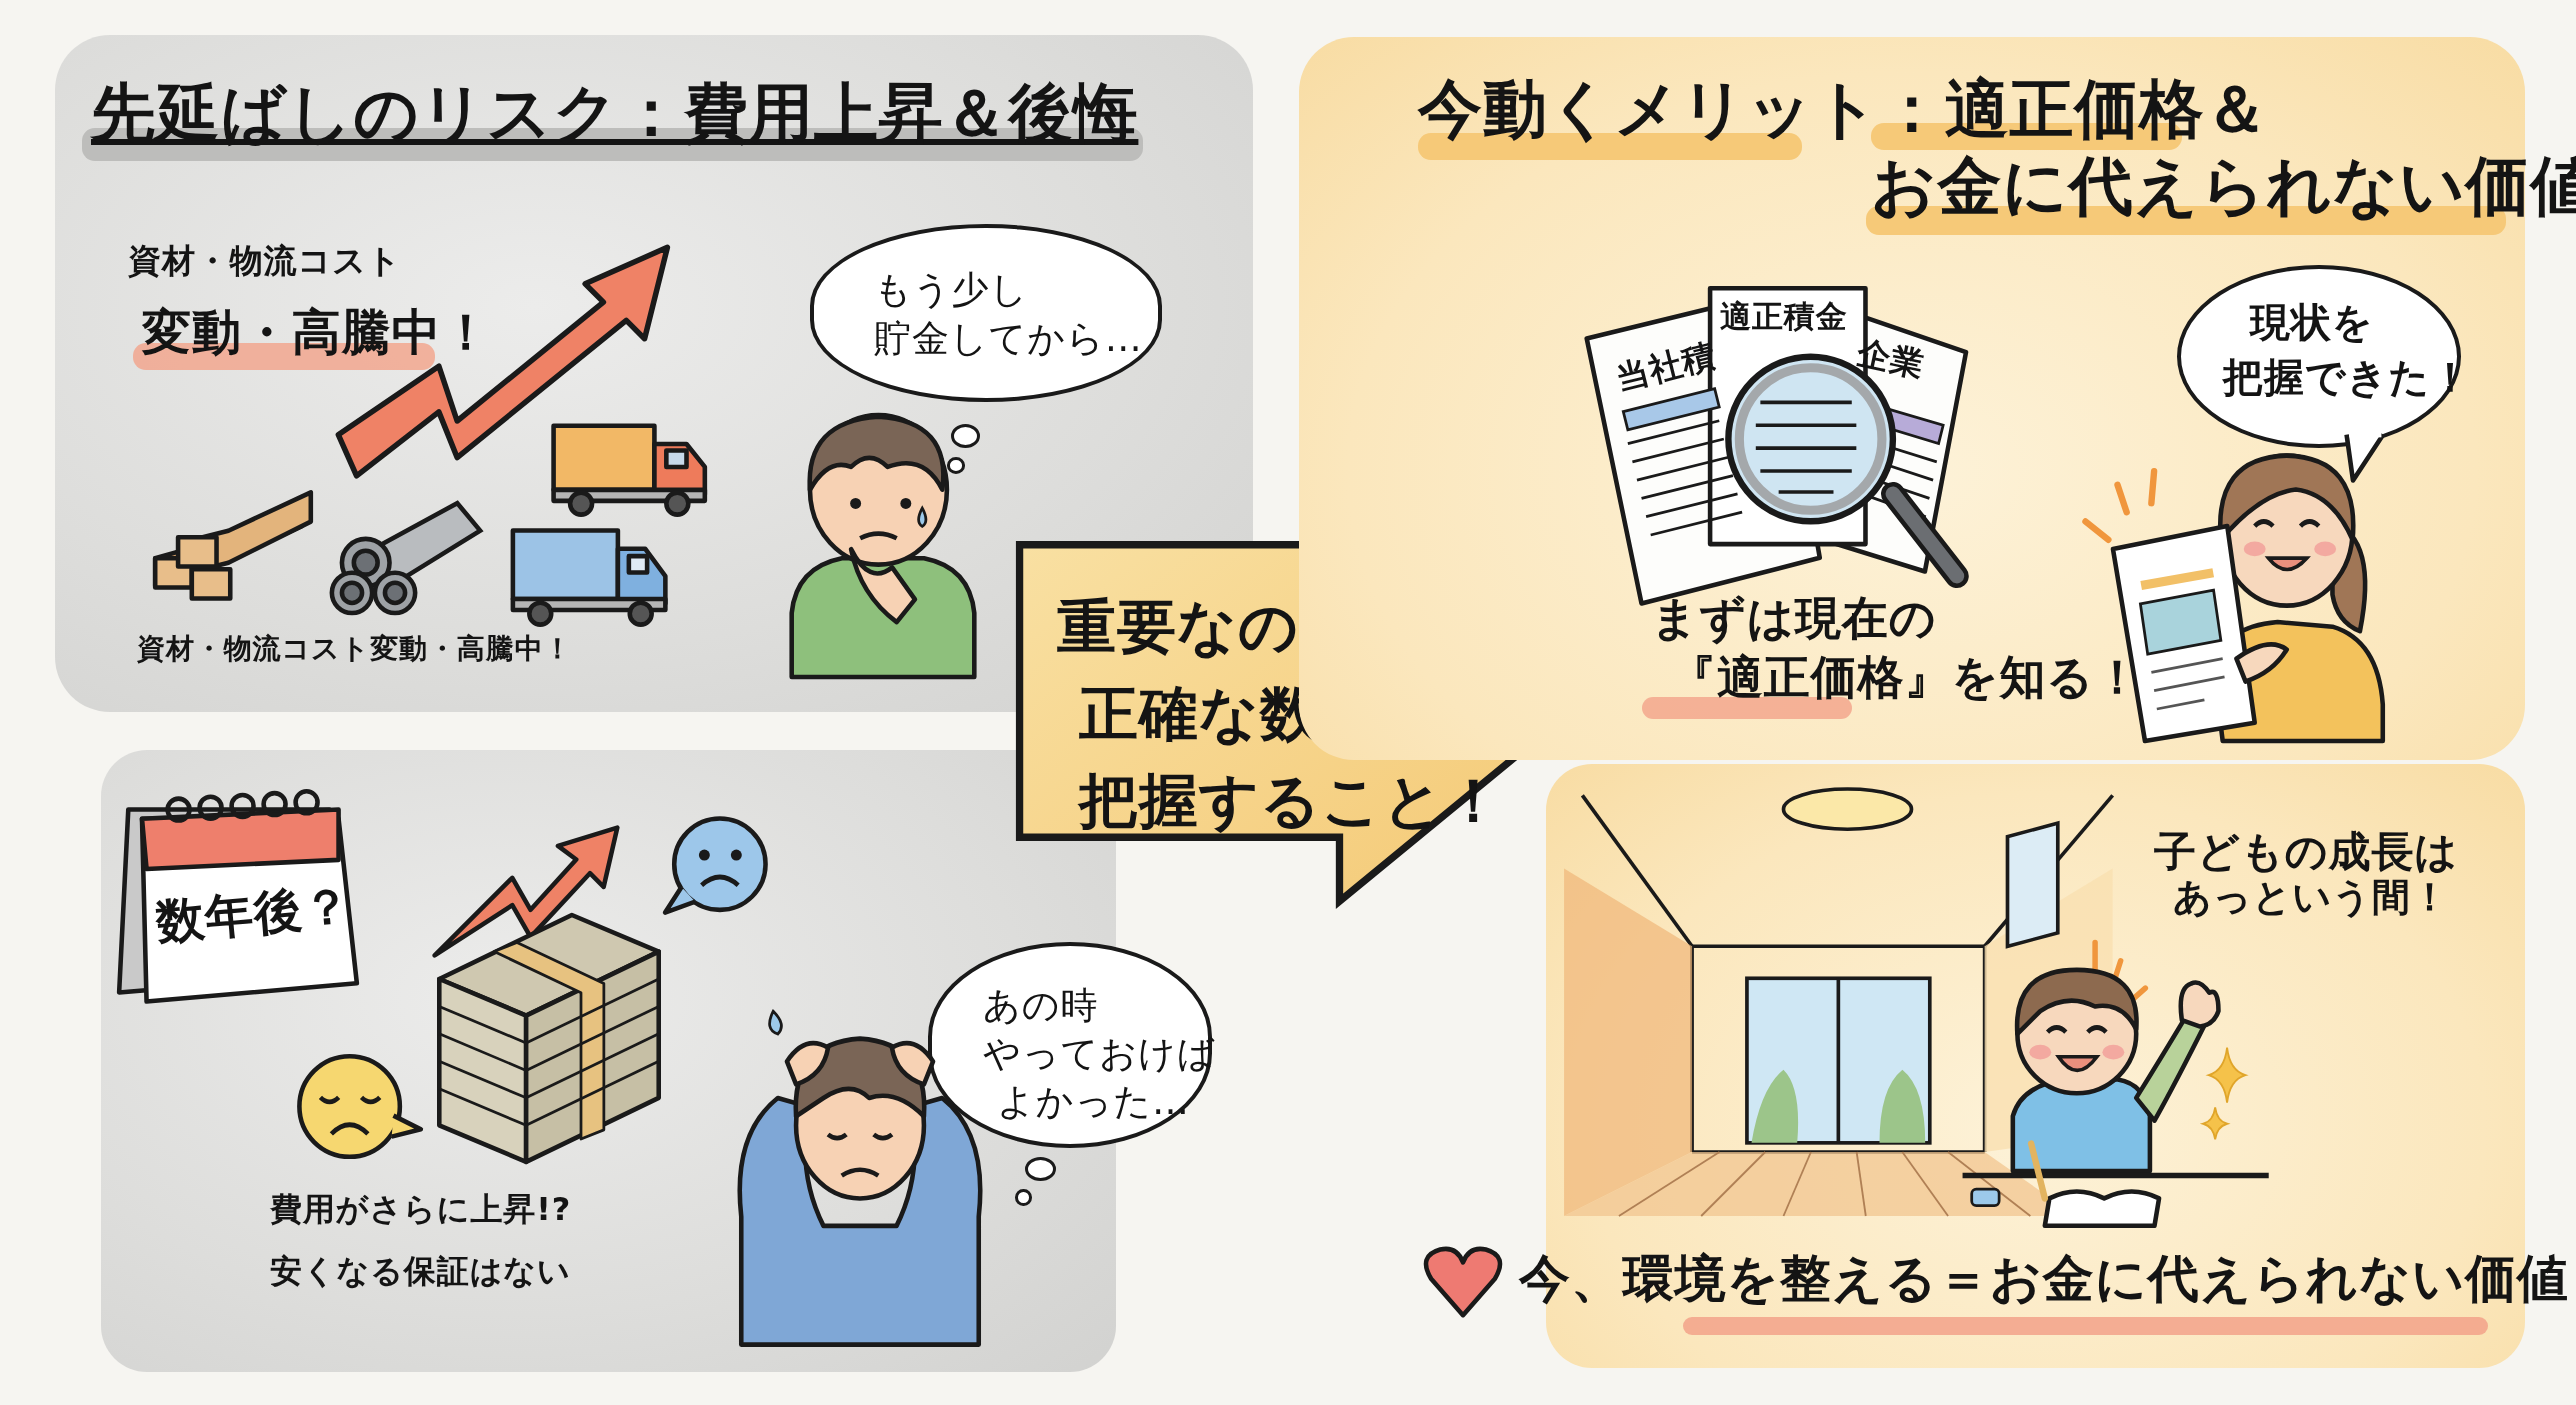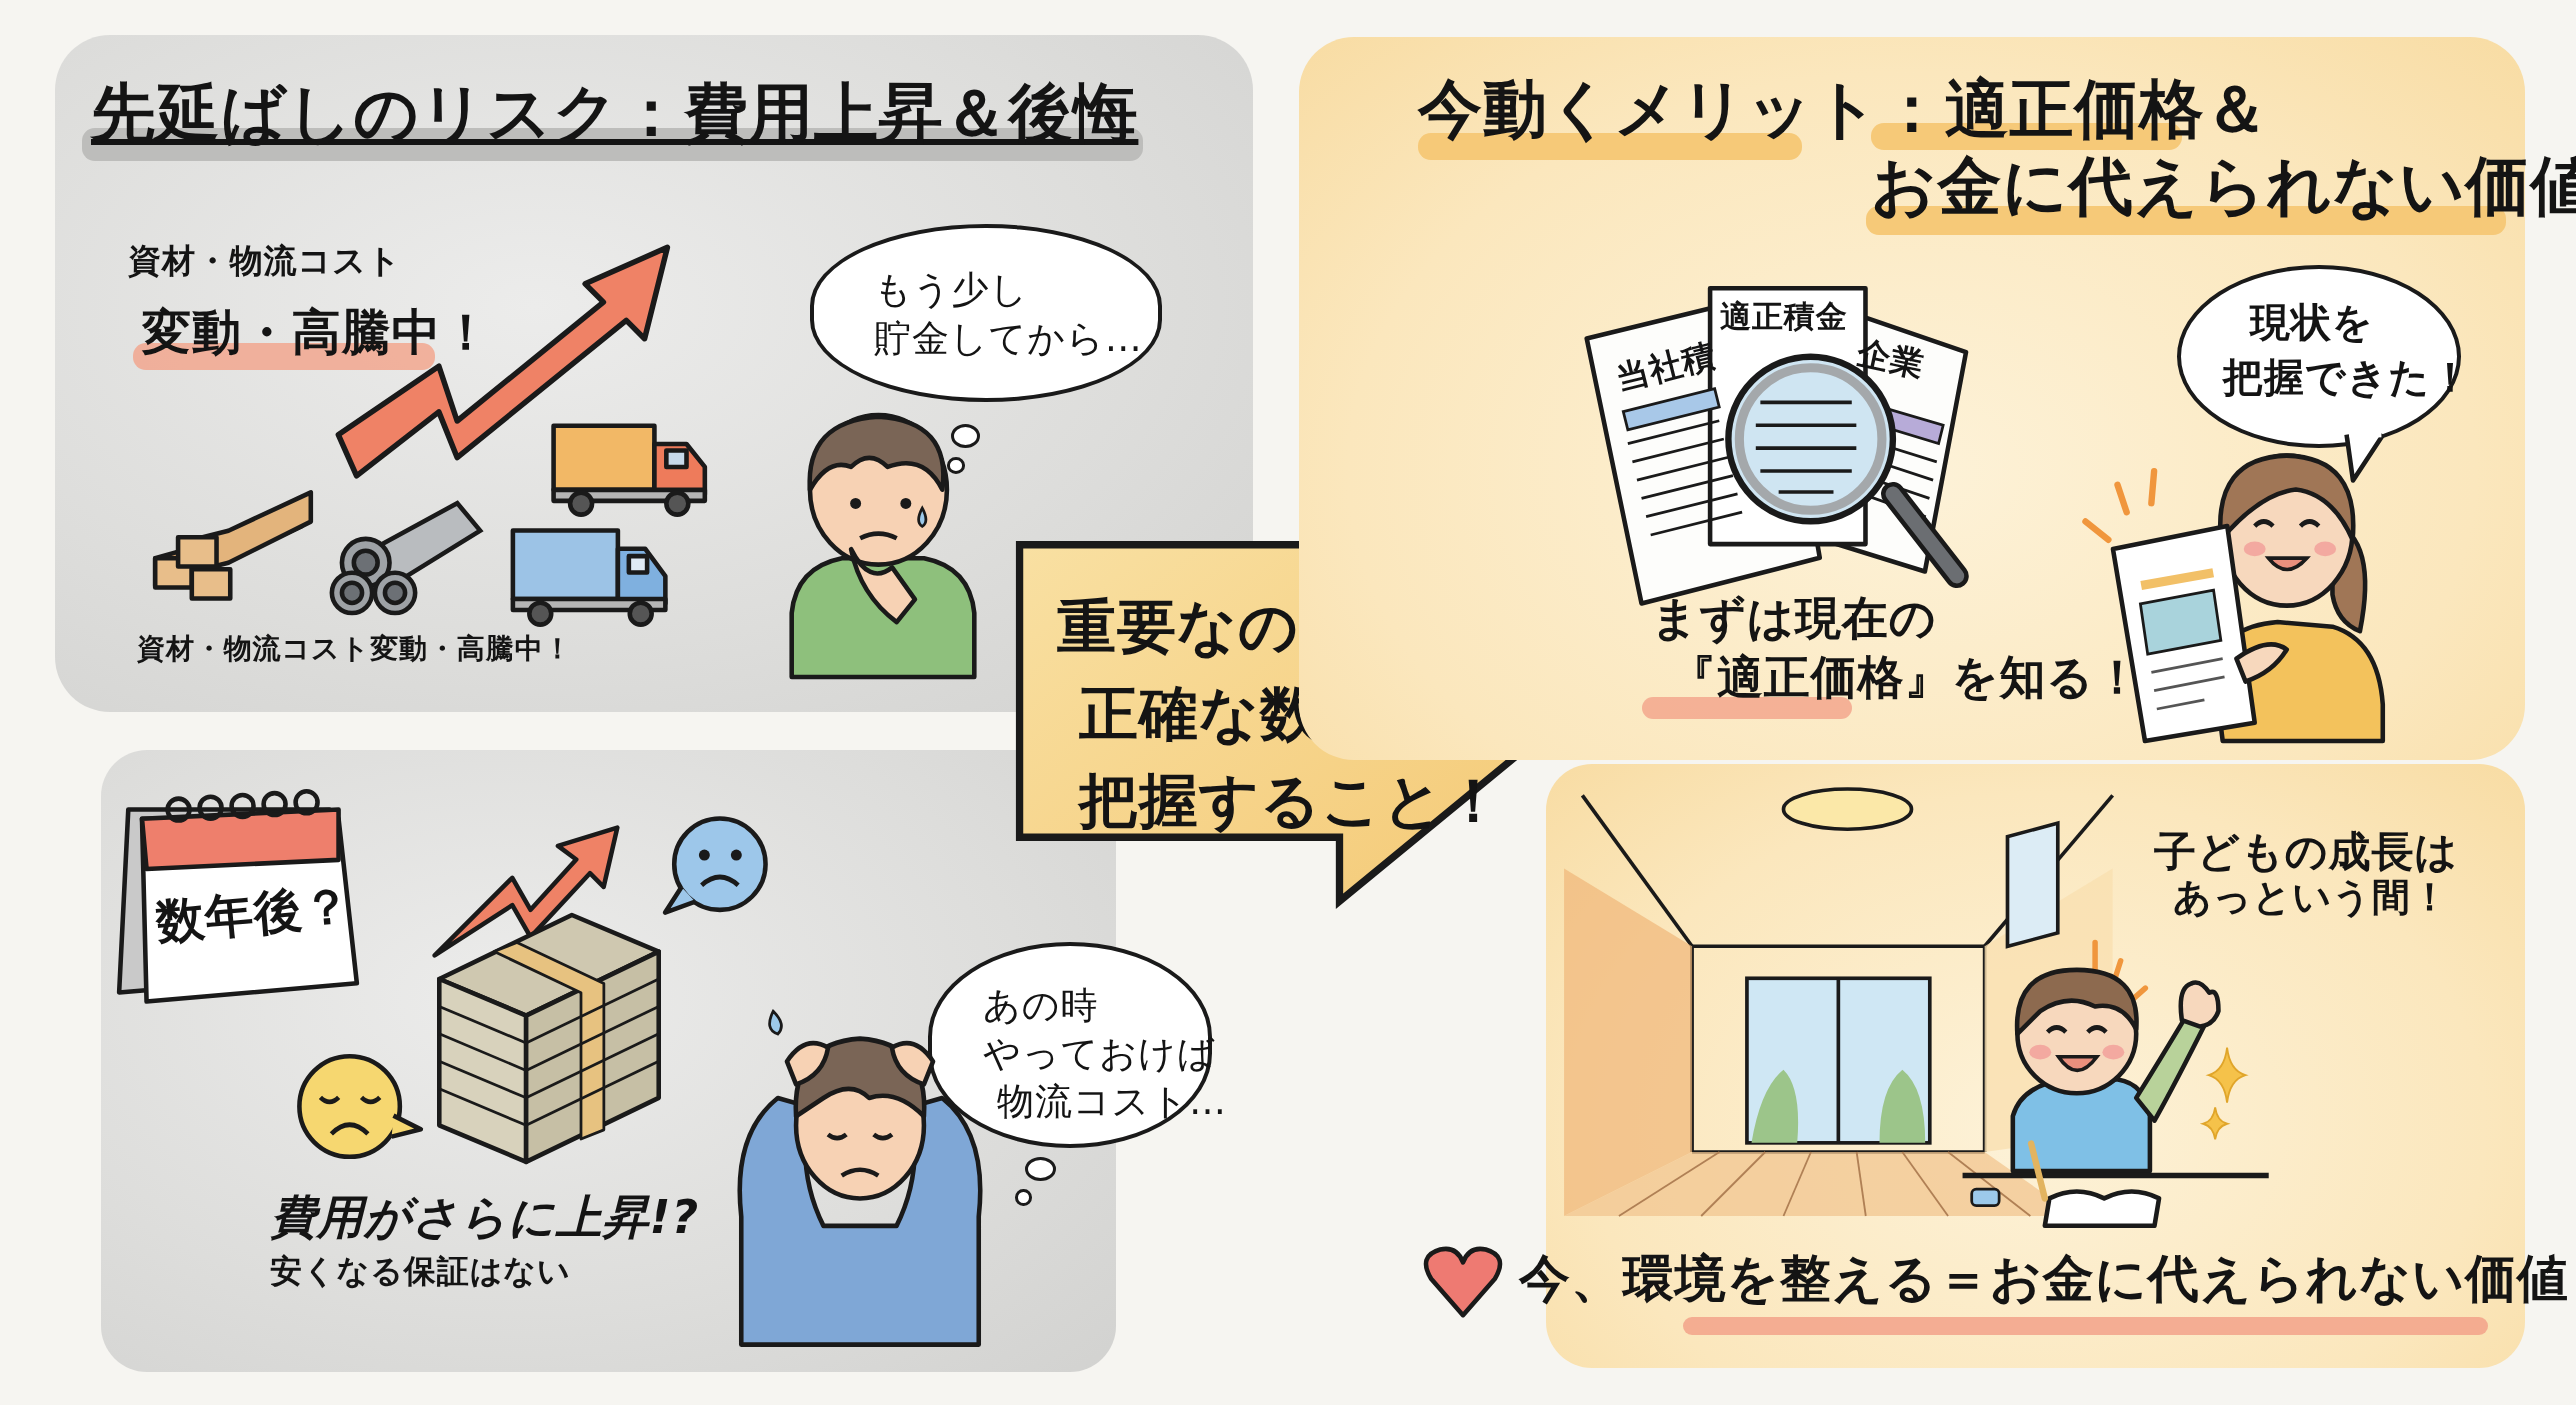--- a/index.html
+++ b/index.html
@@ -163,27 +163,27 @@
   </g>
 </svg>
 
 <svg style="left:293px; top:1047px;" width="137" height="119" viewBox="0 0 150 130">
   <circle cx="62" cy="65" r="55" fill="#f6d770" stroke="#1a1a1a" stroke-width="5"></circle>
   <path d="M110 75 L140 90 L108 98" fill="#f6d770" stroke="#1a1a1a" stroke-width="5" stroke-linejoin="round"></path>
   <path d="M30 55 Q40 65 50 55 M75 55 Q85 65 95 55" stroke="#1a1a1a" stroke-width="5" fill="none"></path>
   <path d="M42 95 Q62 75 82 95" stroke="#1a1a1a" stroke-width="5" fill="none"></path>
 </svg>
 
-<div class="txt" style="left:270px; top:1189px; font-size:46px;font-style:italic;">費用がさらに上昇!?</div>
+<div class="txt" style="left:270px; top:1189px; font-size:32px;">費用がさらに上昇!?</div>
 <div class="txt" style="left:270px; top:1251px; font-size:32px;">安くなる保証はない</div>
 
 <div class="bubble bubble-cloud" style="left:928px; top:942px; width:284px; height:206px;"></div>
 <div class="txt" style="left:983px; top:983px; font-size:37px; font-weight:normal;">あの時</div>
 <div class="txt" style="left:983px; top:1031px; font-size:37px; font-weight:normal;">やっておけば</div>
-<div class="txt" style="left:997px; top:1079px; font-size:37px; font-weight:normal;">物流コスト…</div>
+<div class="txt" style="left:997px; top:1079px; font-size:37px; font-weight:normal;">よかった…</div>
 <div class="dot-bubble" style="left:1025px; top:1157px; width:31px; height:24px;"></div>
 <div class="dot-bubble" style="left:1015px; top:1189px; width:16.5px; height:16.5px;"></div>
 
 <svg style="left:723px; top:988px;" width="274" height="357" viewBox="0 0 300 390">
   <g stroke="#1a1a1a" stroke-width="5" stroke-linejoin="round">
     <path d="M20 390 L20 250 Q10 160 60 120 L95 130 Q80 200 110 260 L190 260 Q220 200 205 130 L240 120 Q290 160 280 250 L280 390 Z" fill="#7fa7d6"></path>
     <ellipse cx="150" cy="150" rx="70" ry="80" fill="#f7d2b4"></ellipse>
     <path d="M80 140 Q75 60 150 55 Q225 60 220 140 Q190 110 160 120 Q140 100 110 120 Z" fill="#7a6556"></path>
     <path d="M70 80 Q90 50 115 65 Q110 95 80 105 Z M230 80 Q210 50 185 65 Q190 95 220 105 Z" fill="#f7d2b4"></path>
   </g>

